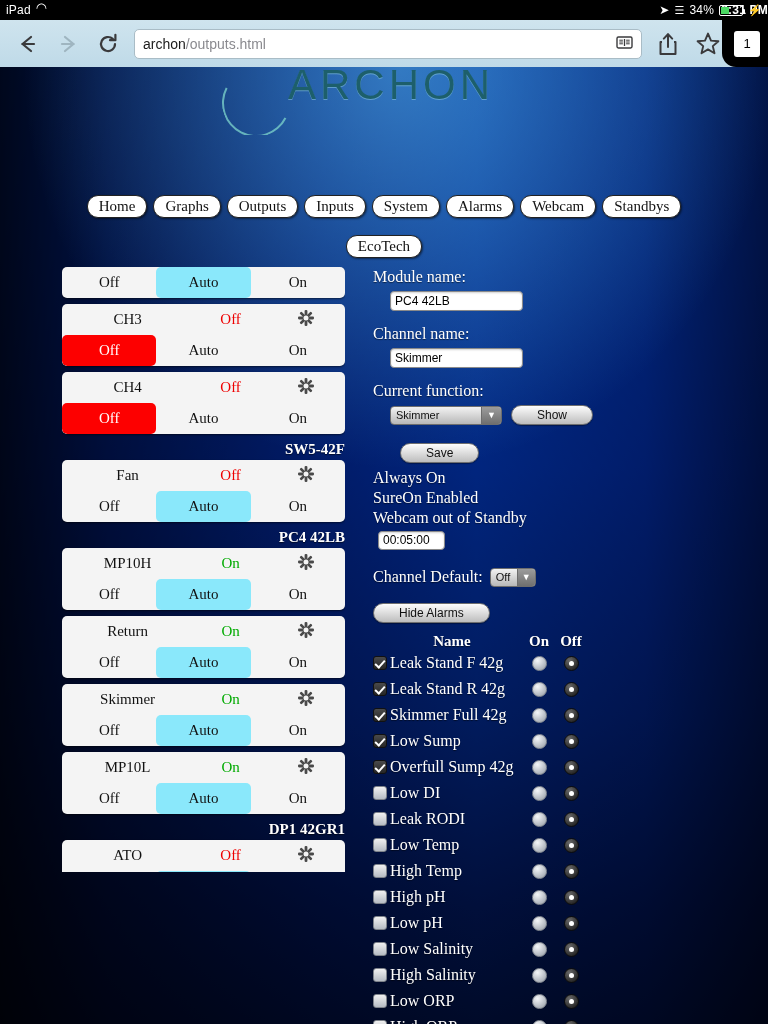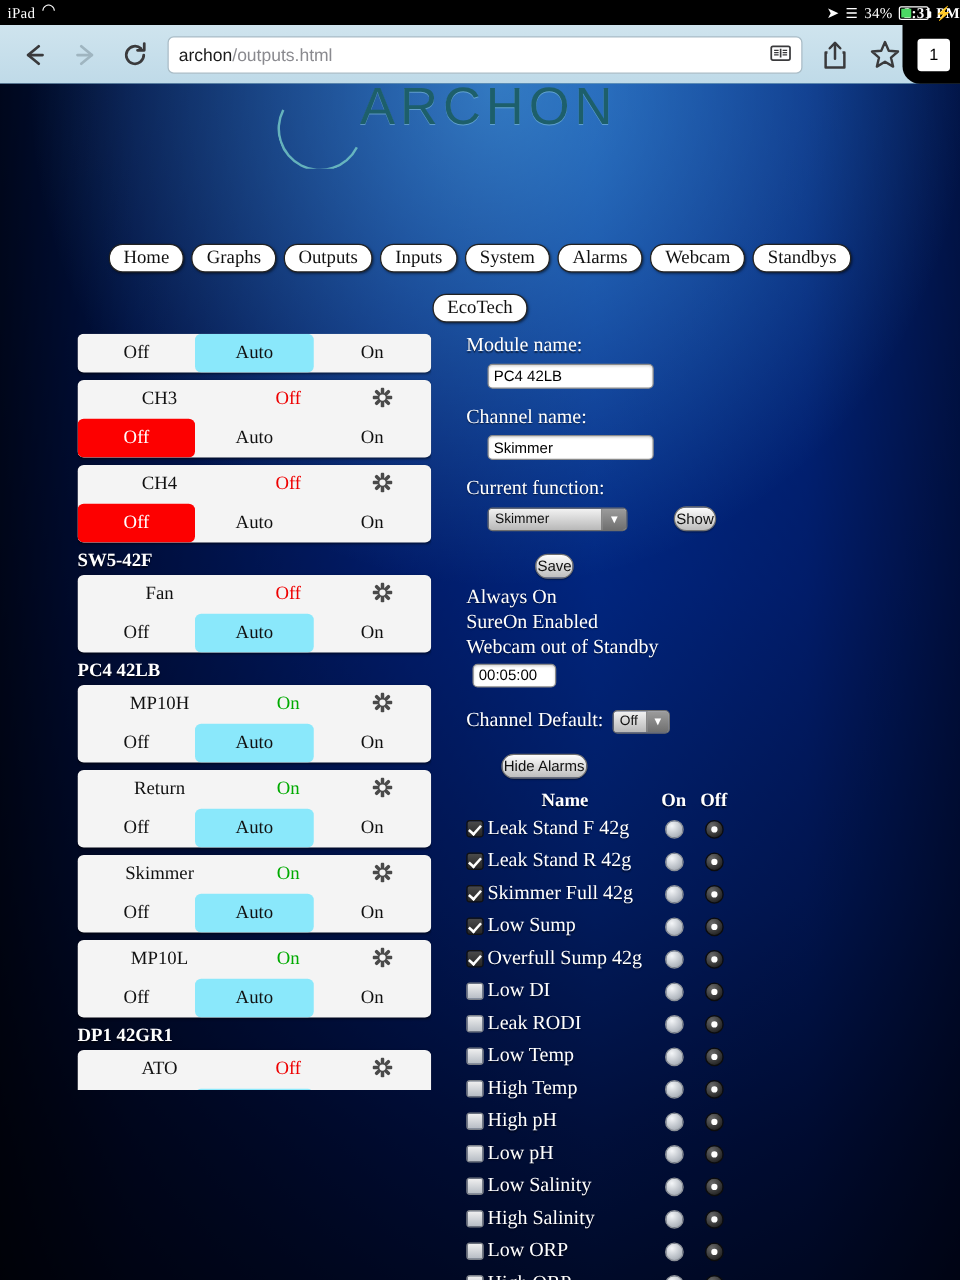--- a/index.html
+++ b/index.html
@@ -8,21 +8,21 @@
     font-family: "Liberation Serif", serif;
     overflow: hidden;
     background: #000;
   }
 
   
   .statusbar {
     height: 20px; width: 768px;
     background: #000; color: #fff;
     display: flex; align-items: center;
-    font-family: Liberation Serif, serif;
+    font-family: Liberation Sans, sans-serif;
     font-size: 12px; letter-spacing: .2px;
     padding: 0 6px;
   }
   .sb-left { display: flex; align-items: center; gap: 5px; }
   .sb-center { position: absolute; left: 0; right: 0; text-align: right;
                font-size: 12px; font-weight: bold; pointer-events: none; }
   .sb-right { margin-left: auto; display: flex; align-items: center; gap: 5px; z-index:2;}
   .wifi-ico { display:inline-block; width:12px; height:10px; position:relative; }
   .wifi-ico:before{content:"\25E0"; position:absolute; top:-5px; left:0; font-size:13px;}
   .batt {
@@ -118,20 +118,21 @@
   
   .leftpanel {
     position: absolute; left: 62px; top: 200px;
     width: 283px; height: 605px; overflow: hidden;
   }
   .grp-title {
     color: #fff; font-weight: bold; font-size: 15px;
     font-family: "Liberation Serif", serif;
     margin: 2px 0 2px 0; line-height: 18px;
     text-shadow: 0 1px 1px rgba(0,0,0,.6);
+    text-align: right;
   }
   .chan {
     background: #f4f4f4; border-radius: 5px; margin-bottom: 6px;
     box-shadow: 0 1px 2px rgba(0,0,0,.5);
     overflow: hidden;
   }
   .chan-head {
     display: flex; align-items: center; height: 31px; padding: 0 6px;
   }
   .chan-name { flex: 0 0 44%; text-align: center; font-size: 15px; color: #111; }
@@ -175,23 +176,22 @@
     width: 20px; height: 100%; flex: 0 0 20px;
     background: linear-gradient(to bottom, #9c9c9c, #6f6f6f);
     border-left: 1px solid #6d6d6d;
     color: #fff; font-style: normal; font-size: 9px;
     display: flex; align-items: center; justify-content: center;
   }
   .gbtn {
     display: inline-block; border-radius: 11px; border: 1px solid #6f6f6f;
     background: linear-gradient(to bottom, #fdfdfd, #bdbdbd);
     font-family: "Liberation Sans", sans-serif; font-size: 12px; color: #111;
-    padding: 2px 1px; line-height: 14px;
+    padding: 2px 25px; line-height: 14px;
     box-shadow: 0 1px 1px rgba(0,0,0,.35);
-    margin-left: 28px;
   }
   .statline {
     color: #fff; font-size: 16px; line-height: 20px;
     text-shadow: 0 1px 1px rgba(0,0,0,.55);
   }
   .delayinput {
     width: 67px; height: 19px; background: #fff; border: 1px solid #8a8a8a;
     border-radius: 4px; font-family: "Liberation Sans", sans-serif; font-size: 12px;
     color: #000; padding: 0 4px; margin: 3px 0 4px 5px; line-height: 17px;
     box-shadow: inset 0 1px 2px rgba(0,0,0,.18);

